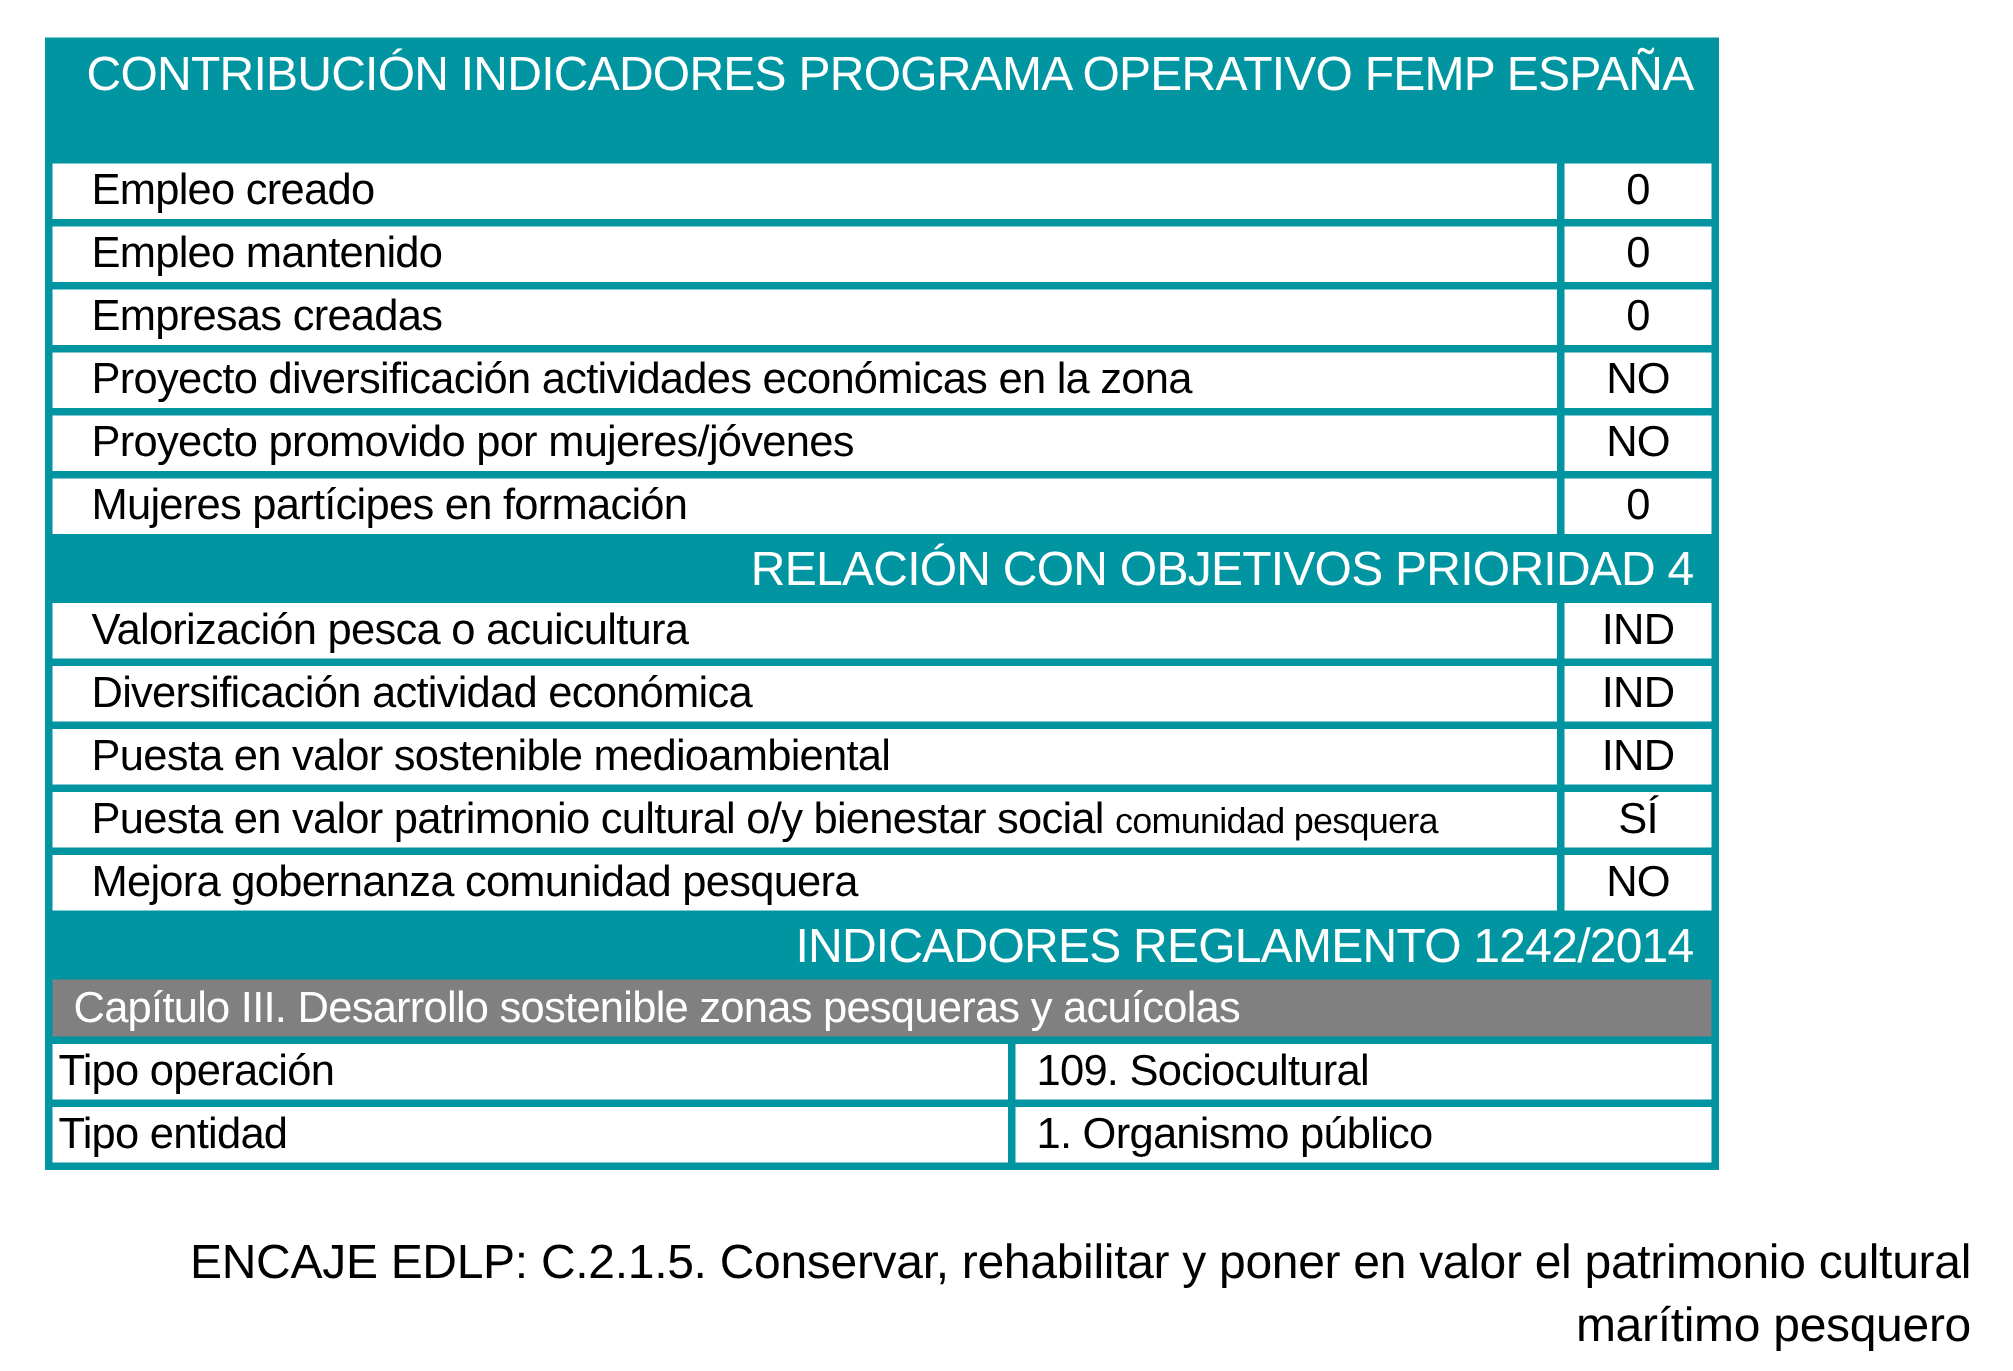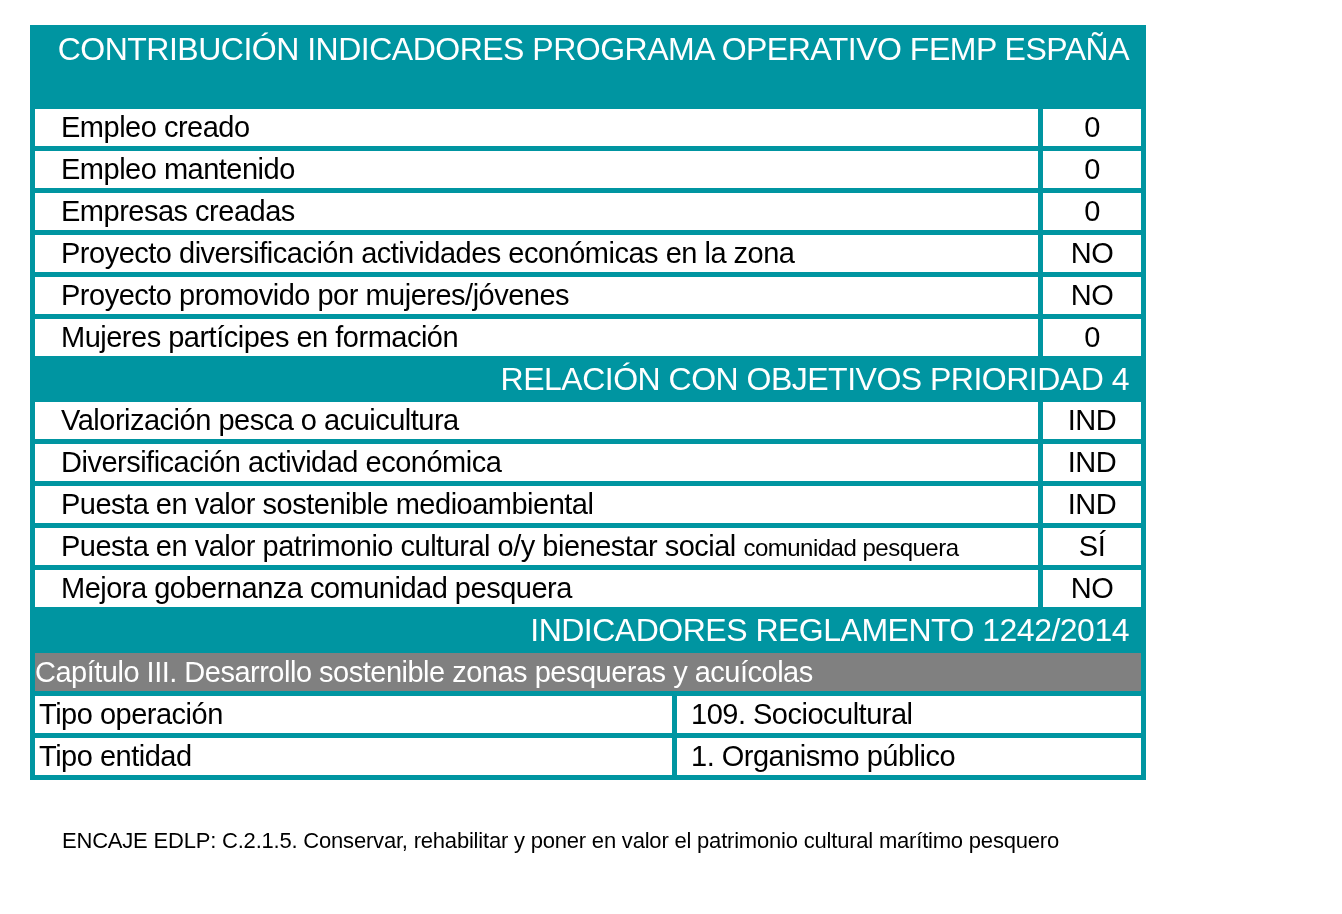--- a/index.html
+++ b/index.html
@@ -40,20 +40,21 @@
     line-height: 36px;
     padding-right: 12px;
     letter-spacing: -0.5px;
   }
   .chapter-header {
     background: #808080;
     color: #ffffff;
     font-size: 29px;
     height: 38px;
     line-height: 38px;
+    padding-left: 14px;
     letter-spacing: -0.5px;
   }
   .row { display: flex; gap: 5px; }
   .cell {
     background: #ffffff;
     height: 37px;
     line-height: 37px;
     font-size: 29px;
     letter-spacing: -0.5px;
     white-space: nowrap;
@@ -61,24 +62,25 @@
   }
   .label-cell { flex: 1; padding-left: 26px; }
   .value-cell { flex: none; width: 98px; text-align: center; }
   .detail-label { flex: none; width: 637px; padding-left: 4px; }
   .detail-value { flex: 1; padding-left: 14px; }
   .small-part { font-size: 24px; }
   .footer-text {
     position: absolute;
     left: 62px; top: 820px;
     width: 1252px;
-    font-size: 22px;
+    font-size: 32px;
     line-height: 42px;
     letter-spacing: -0.2px;
     color: #000000;
+    text-align: right;
   }
 </style>
 </head>
 <body>
 
 <div class="doc-table">
 
   <div class="table-header">
     <div>CONTRIBUCIÓN INDICADORES PROGRAMA OPERATIVO FEMP ESPAÑA</div>
   </div>

